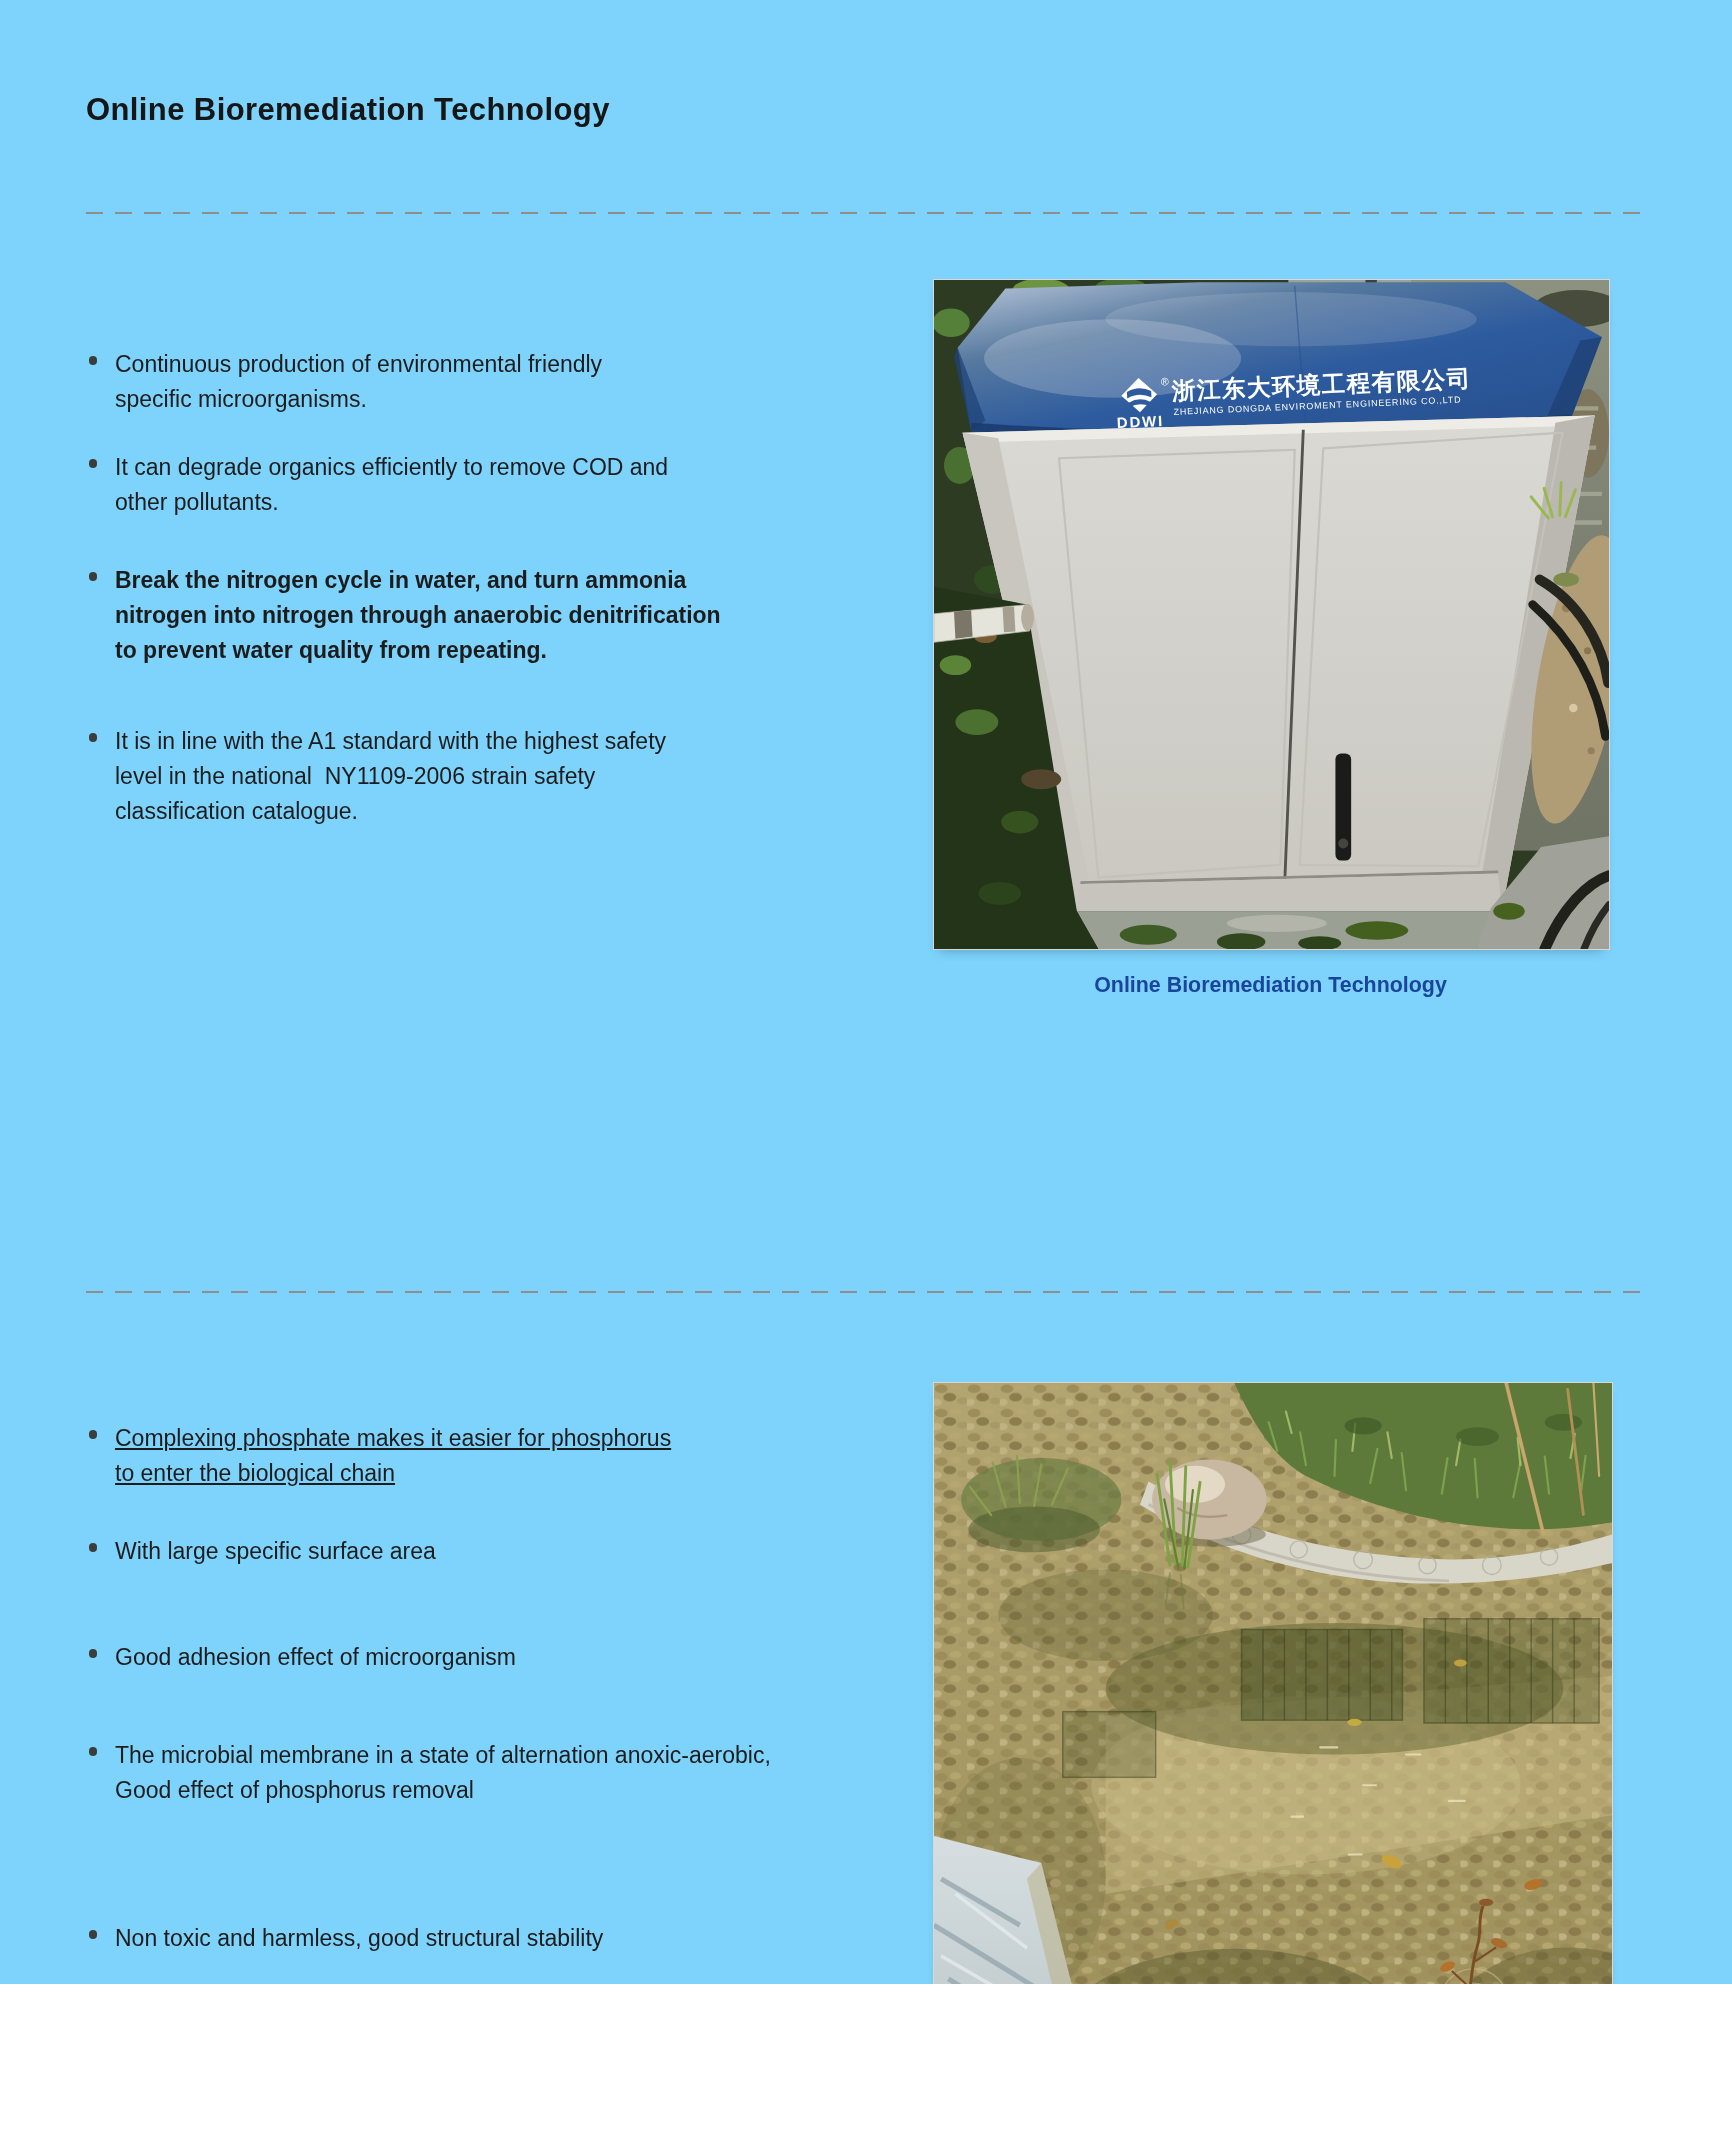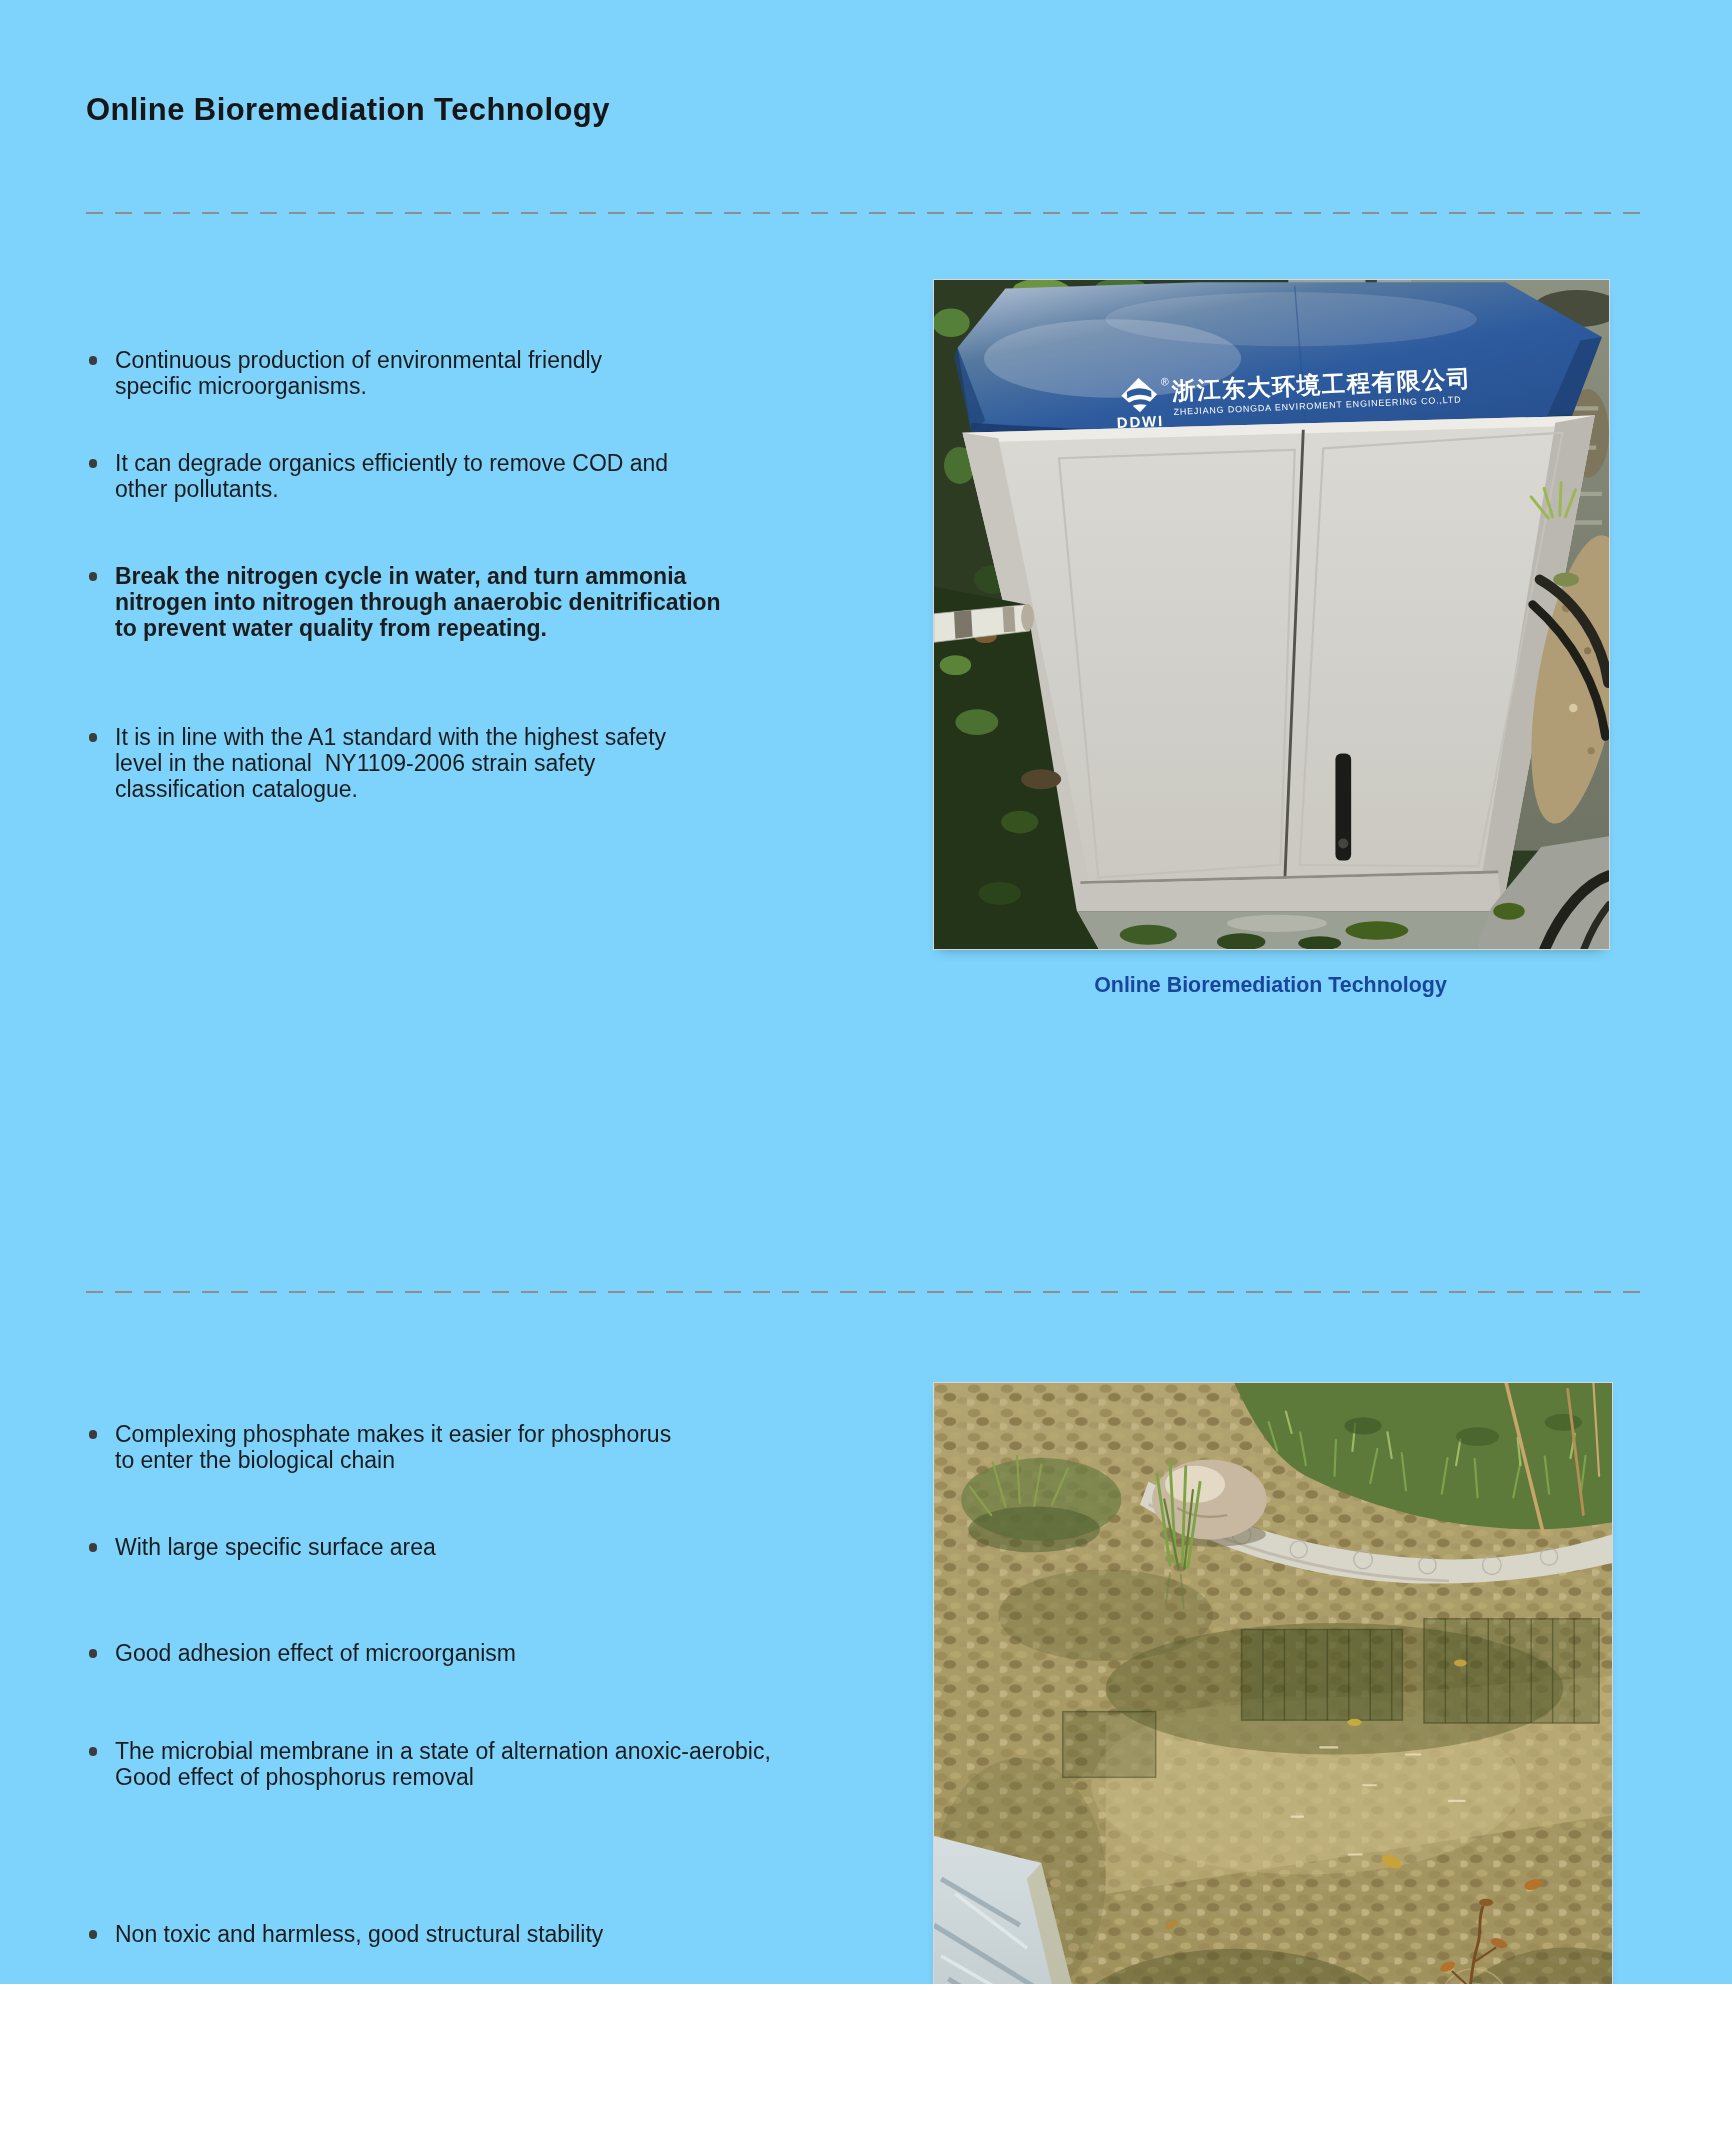--- a/index.html
+++ b/index.html
@@ -8,23 +8,23 @@
   .title{position:absolute;left:86px;margin:0;font-weight:700;font-size:31px;line-height:34px;color:#161616;letter-spacing:0.4px;}
   .t1{top:93px;}
   .t2{top:1178px;}
   .divider{position:absolute;left:86px;width:1564px;height:2.1px;
            background:repeating-linear-gradient(90deg,#8e8e8e 0 17px,transparent 17px 29px);}
   .d1{top:212px;}
   .d2{top:1291px;}
   ul.bullets{list-style:none;margin:0;padding:0;}
   li.bi{position:absolute;left:86px;padding-left:29px;}
   .dot{position:absolute;left:2.9px;top:9.3px;width:8.6px;height:8.6px;border-radius:50%;background:#3c3c3c;}
-  .btext{display:block;font-size:23px;line-height:26px;white-space:pre-wrap;color:#1c1c1c;}
+  .btext{display:block;font-size:23px;line-height:35px;white-space:pre-wrap;color:#1c1c1c;}
   .s1b1{top:347px;}  .s1b2{top:450px;}  .s1b3{top:563px;font-weight:bold;}  .s1b4{top:724px;}
-  .s2b1{top:1421px;} .s2b2{top:1534px;} .s2b3{top:1640px;} .s2b4{top:1738px;} .s2b5{top:1894px;margin-top:27px;}
+  .s2b1{top:1421px;text-decoration:underline;} .s2b2{top:1534px;} .s2b3{top:1640px;} .s2b4{top:1738px;} .s2b5{top:1894px;margin-top:27px;}
   figure.fig{position:absolute;margin:0;border:0.7px solid #d8d8d8;background:#eee;
              box-shadow:0 7.1px 11.4px -5.7px rgba(0,0,0,.28);}
   .fig1{left:933px;top:279px;width:675px;height:669px;}
   .fig2{left:933px;top:1382px;width:678px;height:723px;}
   .fig svg{display:block;width:100%;height:100%;}
   .caption{position:absolute;left:933px;top:973px;width:675px;text-align:center;
            font-weight:700;font-size:21.4px;color:#1a459c;}
   text{font-family:"Liberation Sans","DejaVu Sans",sans-serif;}
   .logo-cn{font-size:33px;font-weight:700;letter-spacing:2px;fill:#ffffff;}
   .logo-en{font-size:12.5px;letter-spacing:1.2px;fill:#ffffff;}

